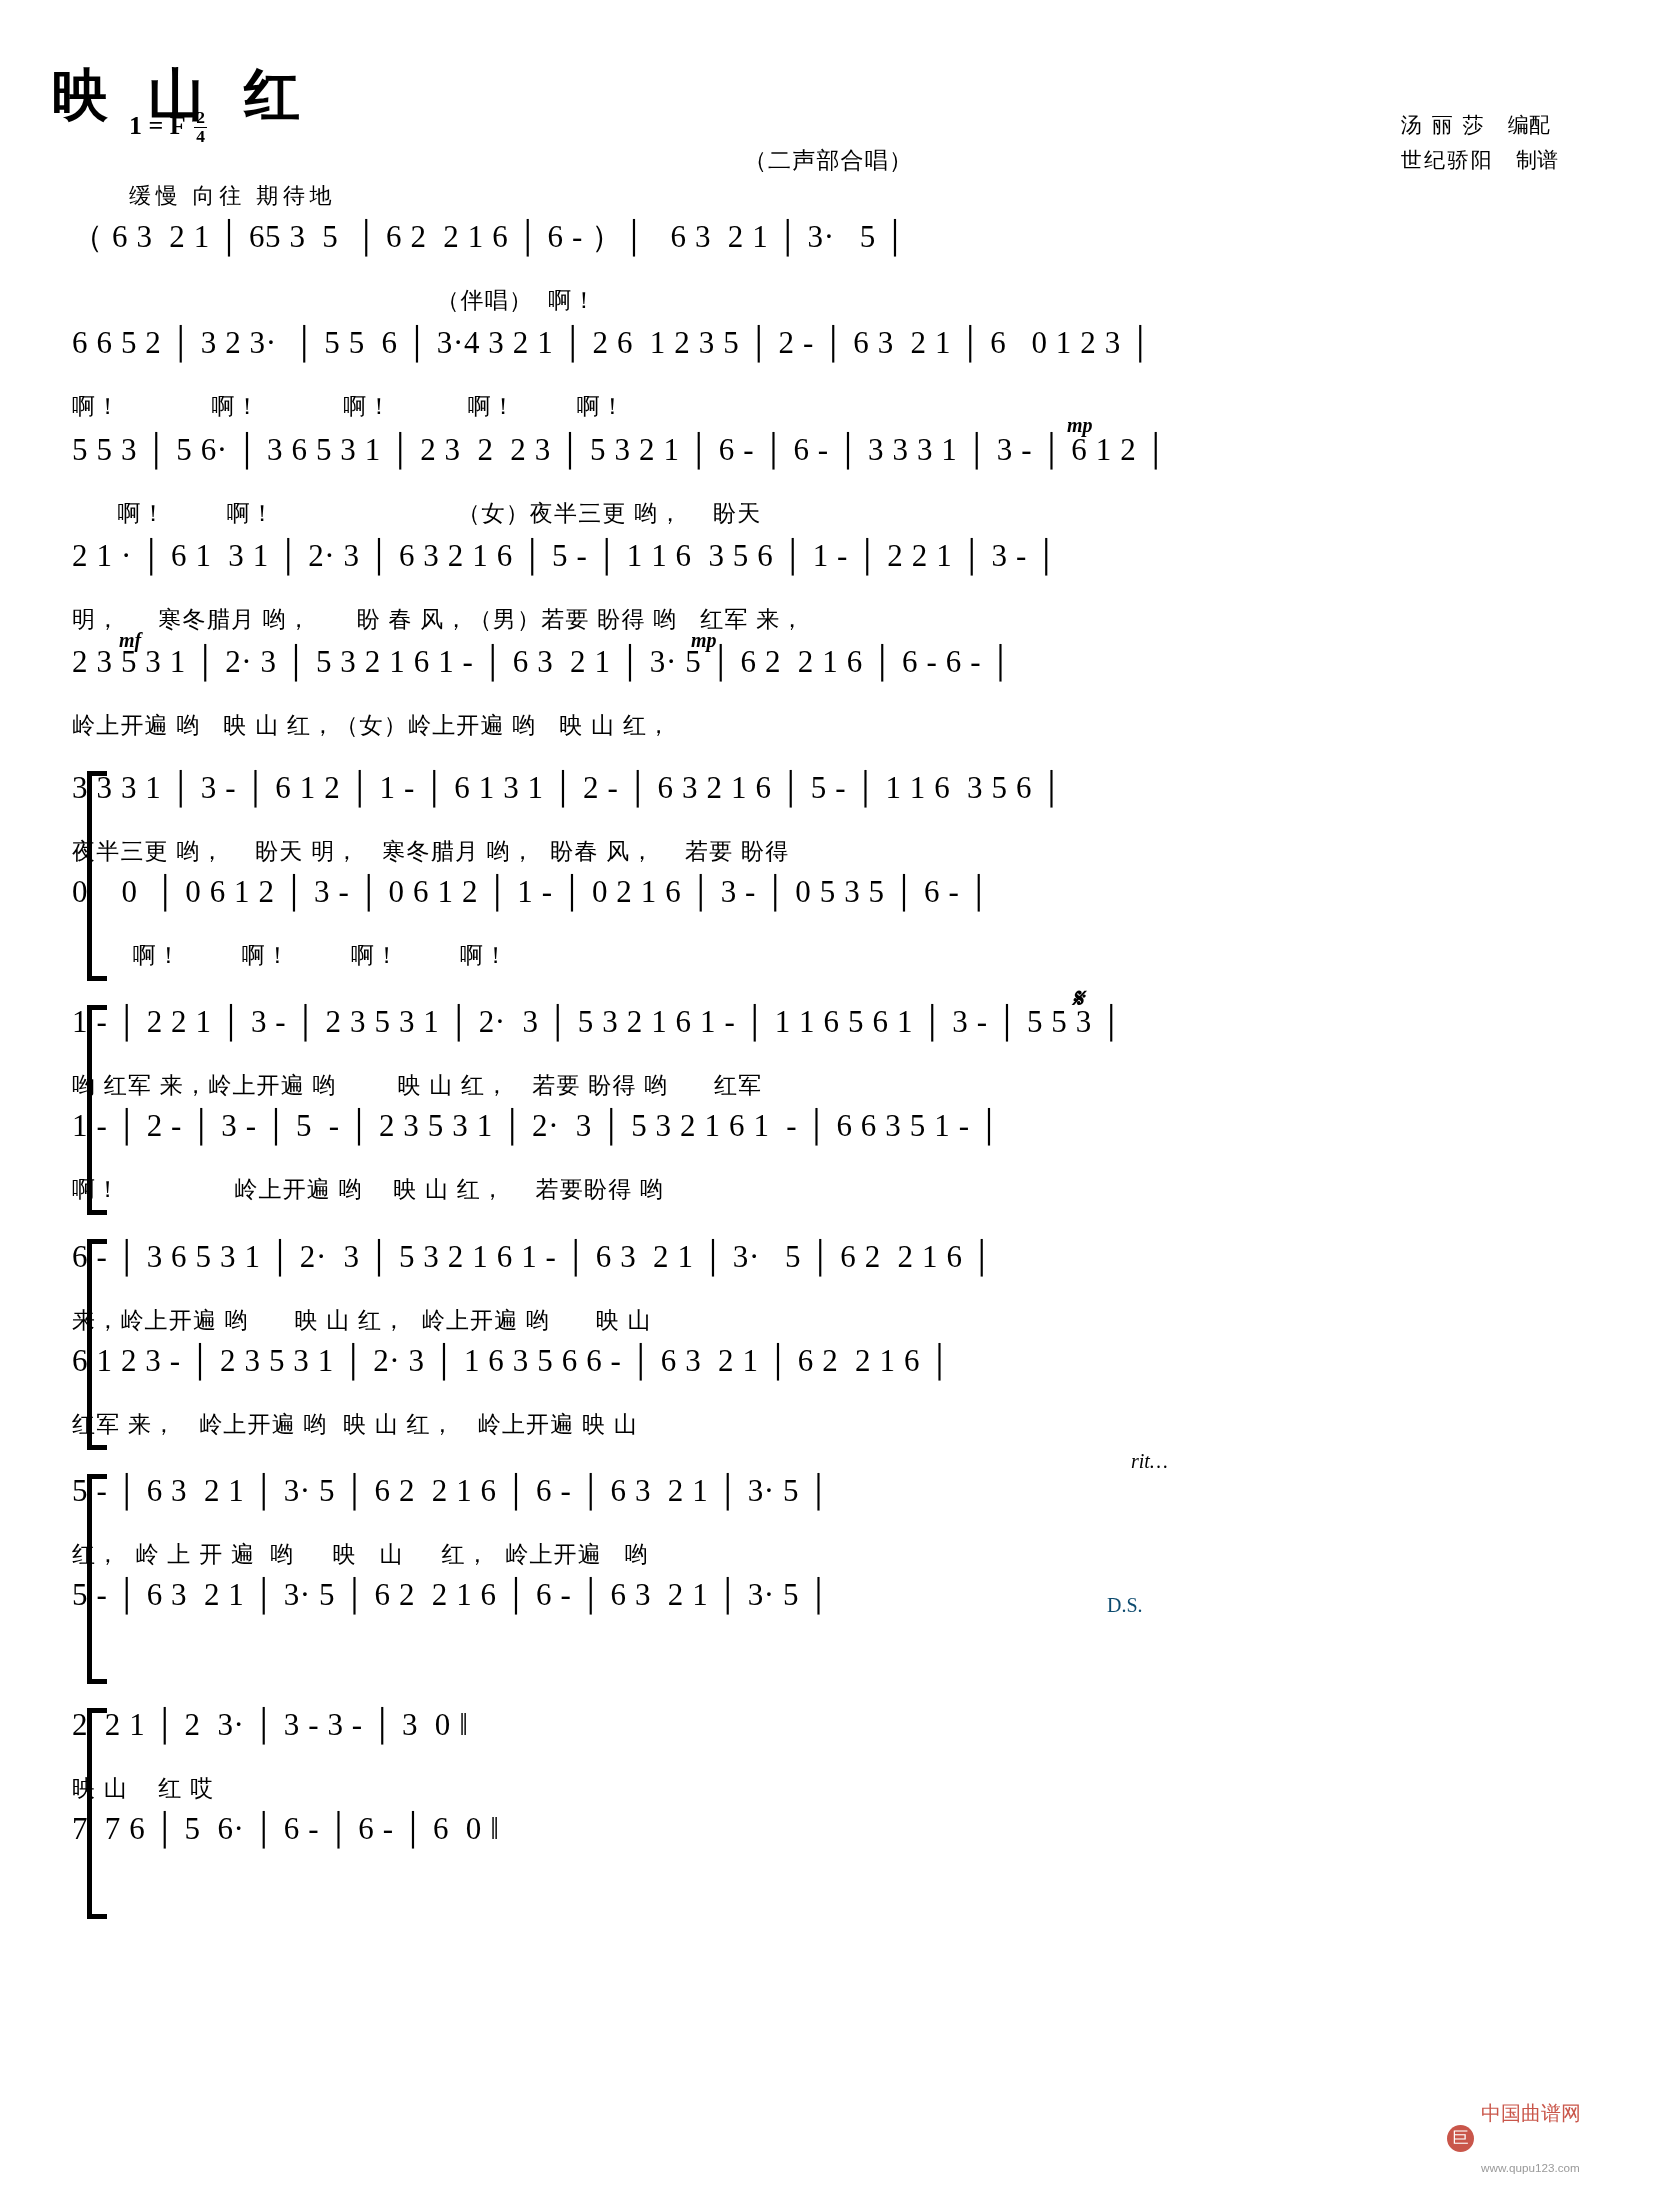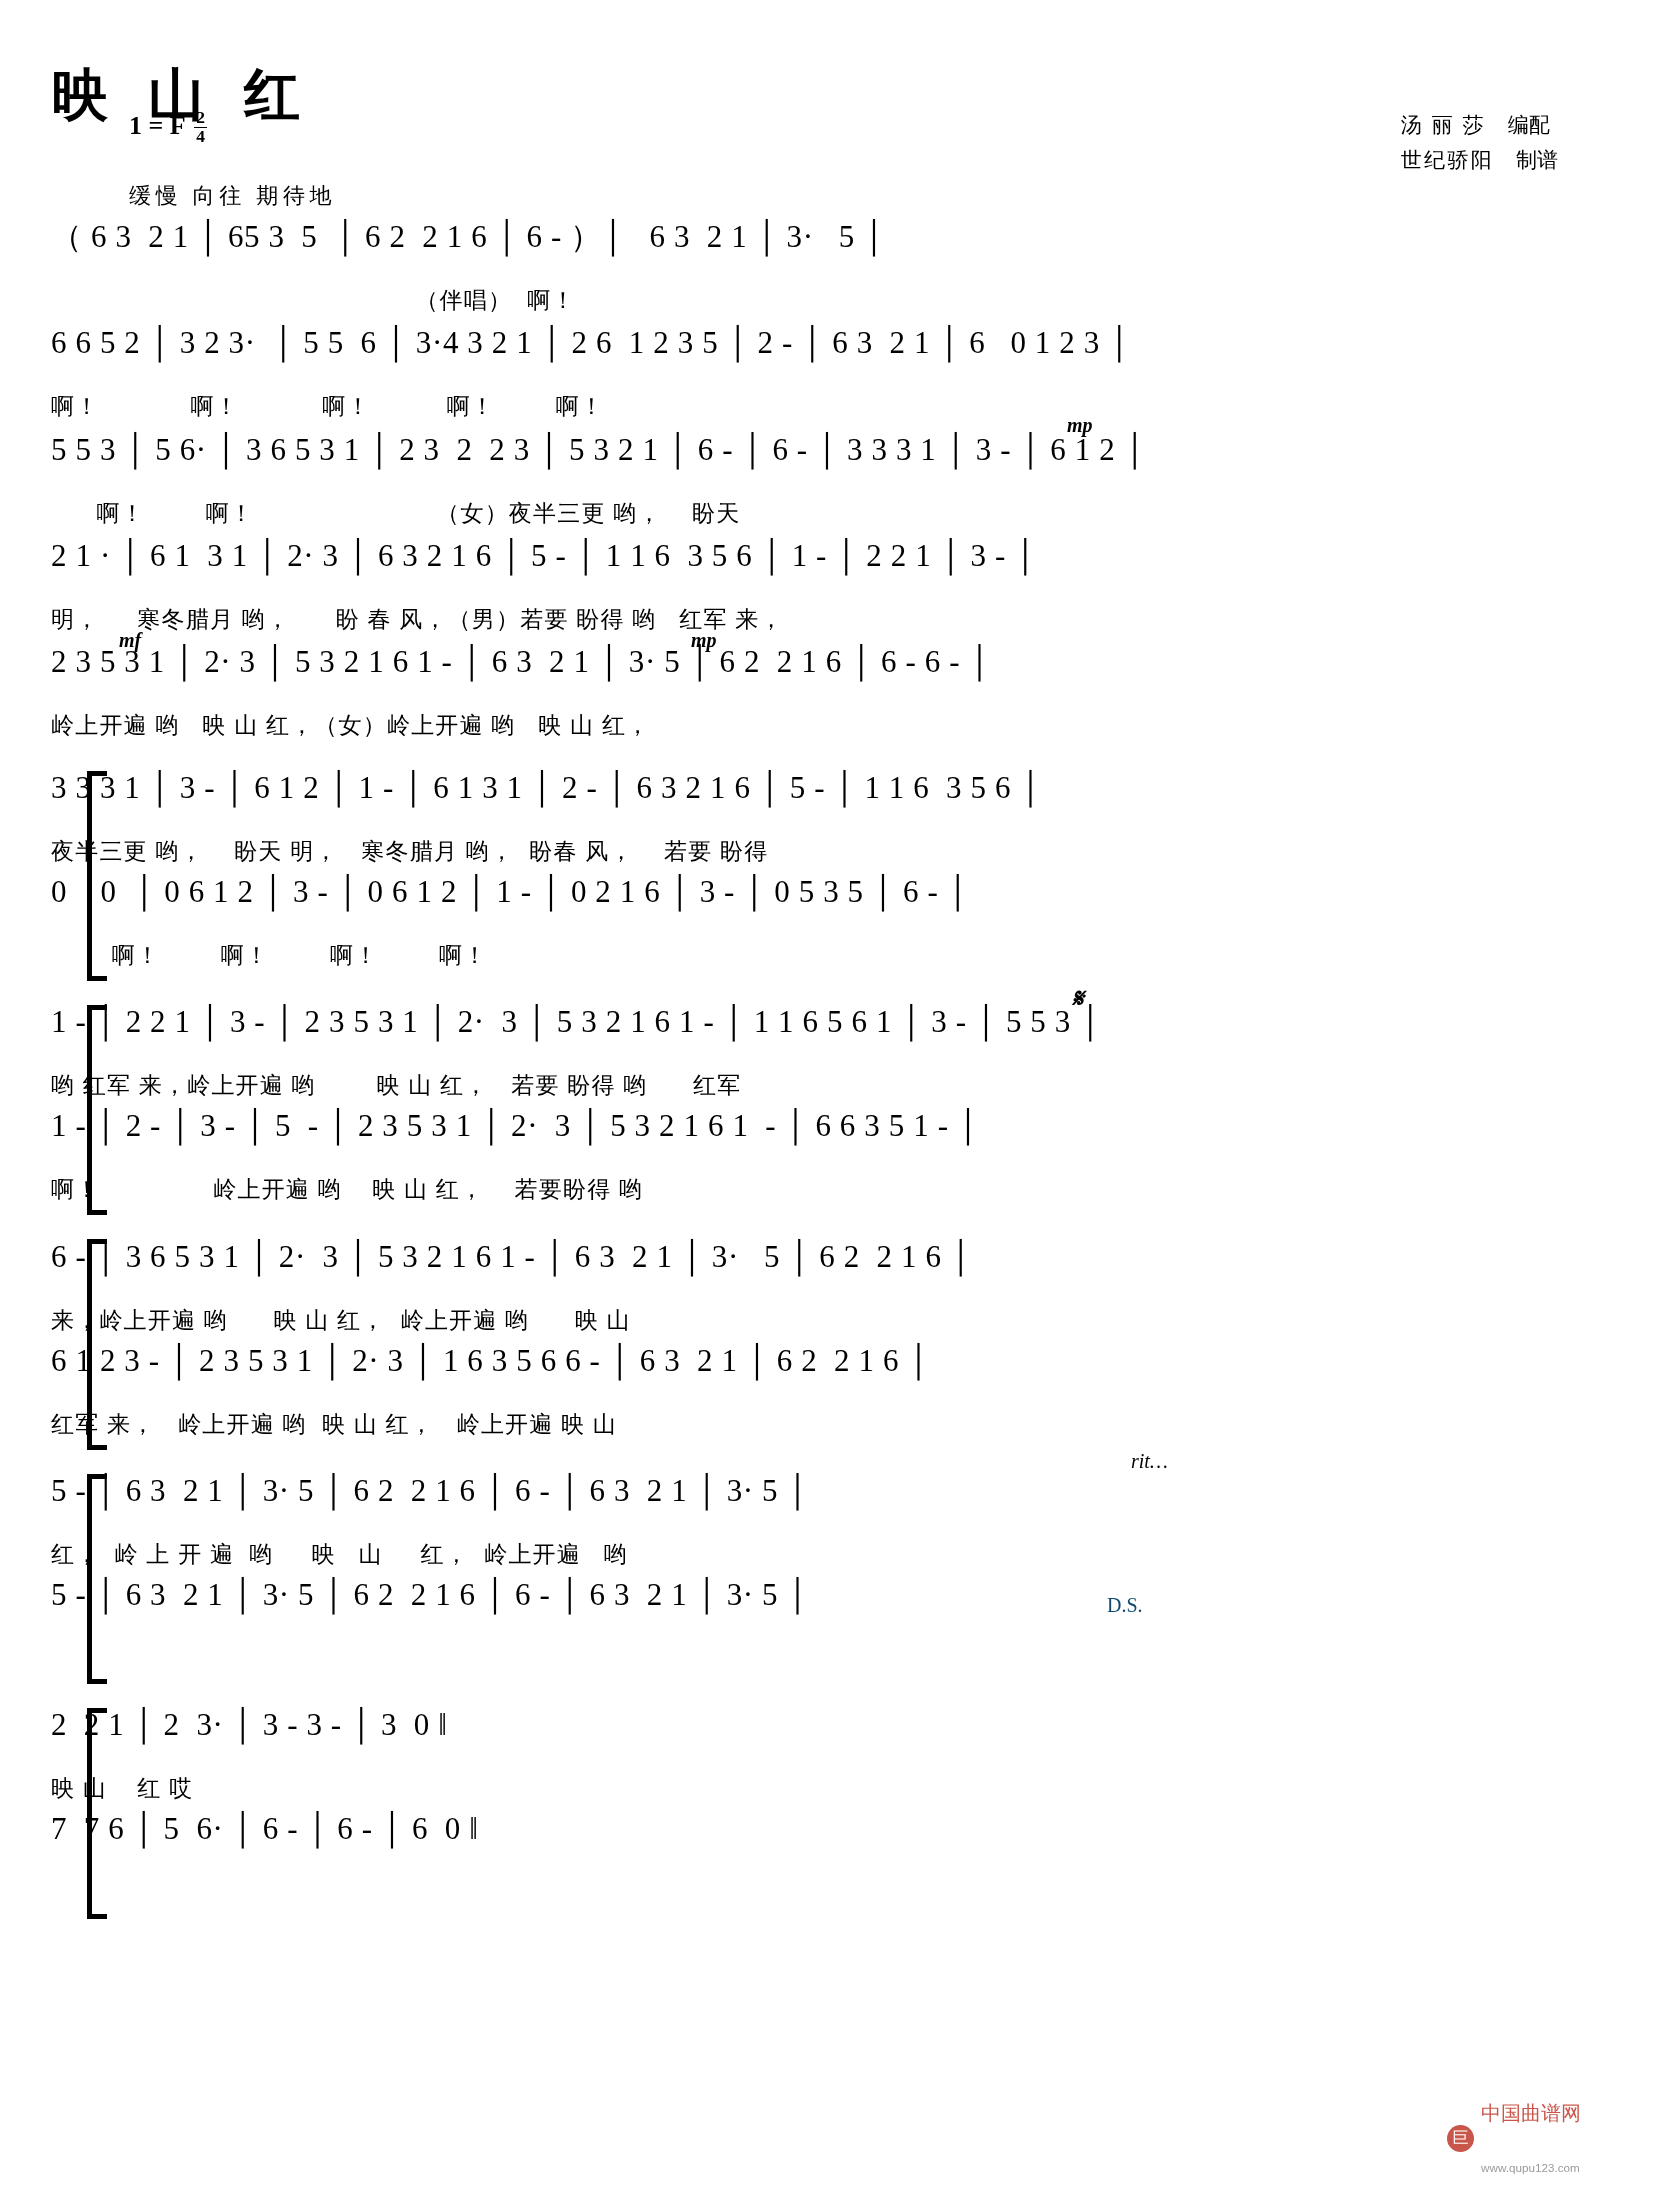--- a/index.html
+++ b/index.html
@@ -83,21 +83,21 @@
   
   .music {
     position: absolute;
     left: 0;
     top: 221px;
     width: 1657px;
   }
   .system {
     position: relative;
     margin: 0 0 2.3px 0;
-    padding-left: 51px;
+    padding-left: 72px;
     padding-right: 70px;
   }
   .staffline {
     position: relative;
     height: 68px;
     white-space: nowrap;
     font-size: 30px;
     font-family: "Liberation Serif", serif;
   }
   .lyricline {
@@ -167,20 +167,21 @@
   .wm-text { font-size: 20px; color: #c0392b; font-family: "Liberation Sans", sans-serif; }
   .wm-sub { font-size: 11.7px; color: #888; font-family: "Liberation Sans", sans-serif; }
   .wm-col { display:flex; flex-direction: column; line-height: 1.05; gap: 38px;}
 </style>
 </head>
 <body>
 
 <div class="sheet">
 
   <div class="title">映 山 红</div>
+  <div class="subtitle">（二声部合唱）</div>
 
   <div class="keysig">
     <span>1 = F</span>
     <span class="frac">
       <span class="num">2</span>
       <span class="den">4</span>
     </span>
   </div>
 
   <div class="tempo">缓慢 向往 期待地</div>

